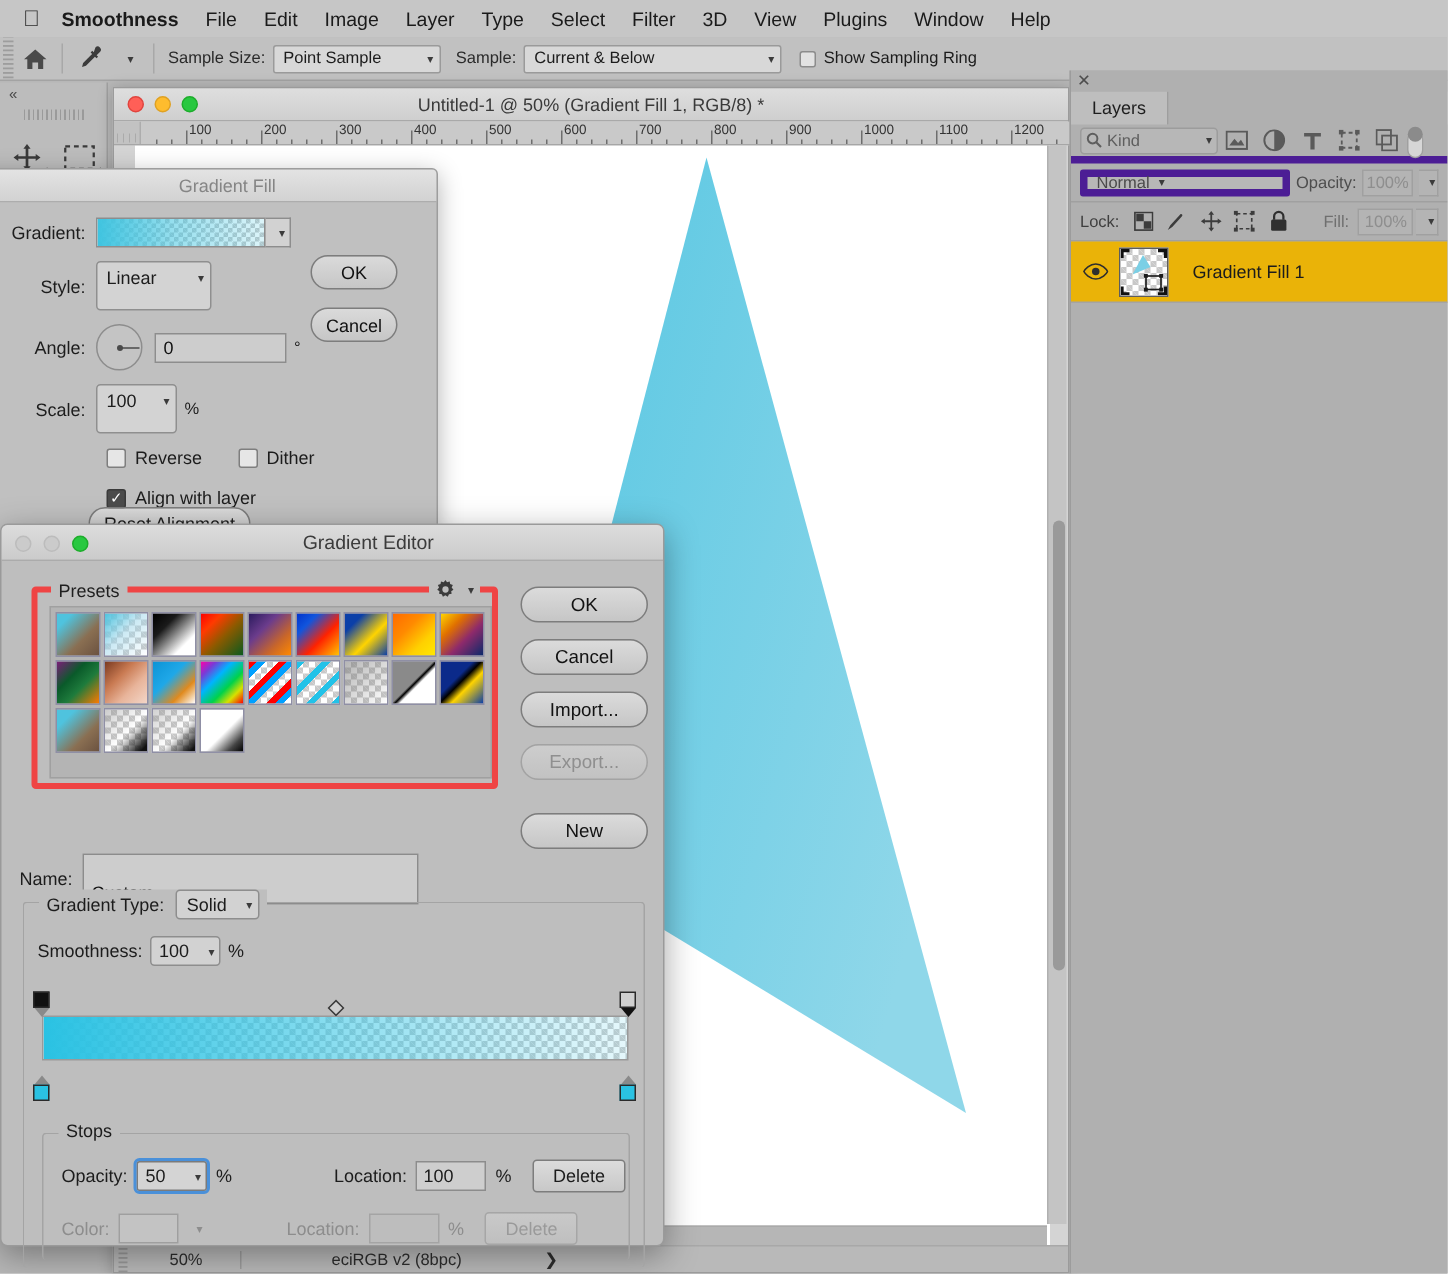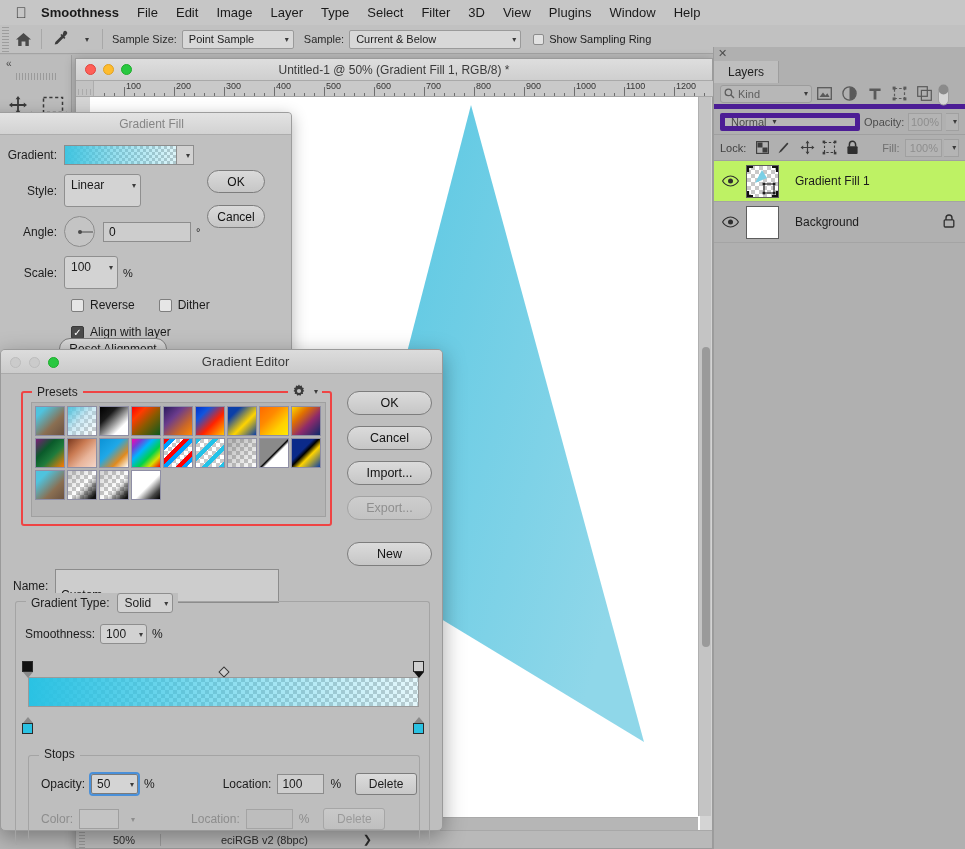--- a/index.html
+++ b/index.html
@@ -194,21 +194,21 @@
     border-bottom: 1px solid #a0a0a0;
   }
   .lp-locklabel { font-size: 11px; color: #3f3f3f; margin-right: 4px; }
   .lp-li { width: 21px; height: 20px; display:flex; align-items:center; justify-content:center; }
   .lp-filllabel { font-size: 11px; color: #6f6f6f; margin-left: 18px; margin-right: 4px; }
 
   .layer-row {
     height: 41px; display: flex; align-items: center; gap: 0;
     border-bottom: 1px solid #a4a4a4; position: relative;
   }
-  .layer-row.selected { background: #bef264; }
+  .layer-row.selected { background: #eab308; }
   .layer-eye { width: 32px; display:flex; align-items:center; justify-content:center; }
   .layer-thumb {
     width: 33px; height: 33px; background: #fff; border: 1px solid #5d5d5d;
     position: relative; overflow: hidden; flex: 0 0 33px;
   }
   .checker {
     position:absolute; inset:0;
     background-image:
       linear-gradient(45deg, #c8c8c8 25%, transparent 25%, transparent 75%, #c8c8c8 75%),
       linear-gradient(45deg, #c8c8c8 25%, transparent 25%, transparent 75%, #c8c8c8 75%);
@@ -297,21 +297,21 @@
   .gtl.d { background: #cbcbcb; border: 1px solid #bcbcbc; }
   .gtl.g { background: #28c840; border: 1px solid #1dad2b; }
   .ge-title-text {
     position:absolute; left:0; right:0; top: 0; line-height: 24px; text-align:center;
     font-size: 13px; color: #3b3b3b; margin-left: 48px;
   }
   .ge-body { position: relative; padding: 10px 0 0 0; height: 457px; }
 
   .presets-group {
     position: absolute; left: 20px; top: 17px; width: 311px; height: 135px;
-    border: 2px solid #ef4444; border-radius: 3px;
+    border: 4px solid #ef4444; border-radius: 3px;
   }
   .presets-legend {
     position: absolute; left: 9px; top: -8px; background: #bebebe;
     padding: 0 5px; font-size: 12px; color: #1f1f1f;
   }
   .presets-gear {
     position: absolute; right: 8px; top: -9px; background: #bebebe; padding: 0 4px;
     display: flex; align-items: center; gap: 2px;
   }
   .presets-inner {
@@ -769,36 +769,20 @@
             <path d="M1 6 V1 H6"></path>
               <path d="M25 1 H30 V6"></path>
               <path d="M30 25 V30 H25"></path>
               <path d="M6 30 H1 V25"></path>
           </g>
         </svg>
       </div>
       <div class="layer-name">Gradient Fill 1</div>
     </div>
 
-    <div class="layer-row">
-      <div class="layer-eye">
-        <svg width="17" height="12" viewBox="0 0 17 12">
-            <path d="M8.5 1 C12.6 1 15.6 4.4 16.4 6 C15.6 7.6 12.6 11 8.5 11 C4.4 11 1.4 7.6 0.6 6 C1.4 4.4 4.4 1 8.5 1 Z" fill="none" stroke="#2e2e2e" stroke-width="1.1"></path>
-            <circle cx="8.5" cy="6" r="2.5" fill="#2e2e2e"></circle>
-          </svg>
-      </div>
-      <div class="layer-thumb"></div>
-      <div class="layer-name">Background</div>
-      <div class="layer-lock">
-        <svg width="12" height="14" viewBox="0 0 12 14">
-          <path d="M3 6 V4 a3 3 0 0 1 6 0 V6" fill="none" stroke="#2f2f2f" stroke-width="1.4"></path>
-          <rect x="1.2" y="5.8" width="9.6" height="7.2" rx="1" fill="none" stroke="#2f2f2f" stroke-width="1.3"></rect>
-        </svg>
-      </div>
-    </div>
   </div>
 
   <div class="gf-dialog">
     <div class="gf-title">Gradient Fill</div>
     <div class="gf-body">
       <div class="gf-row">
         <span class="gf-lab">Gradient:</span>
         <span class="gf-gradbox">
           <span class="checker" style="background-size:6px 6px;background-position:0 0,3px 3px"></span>
           <span id="gf-grad-fill" style="position: absolute; inset: 0px; background: linear-gradient(to right, rgb(63, 196, 224) 0%, rgba(63, 196, 224, 0.55) 45%, rgba(63, 196, 224, 0.18) 100%);"></span>

